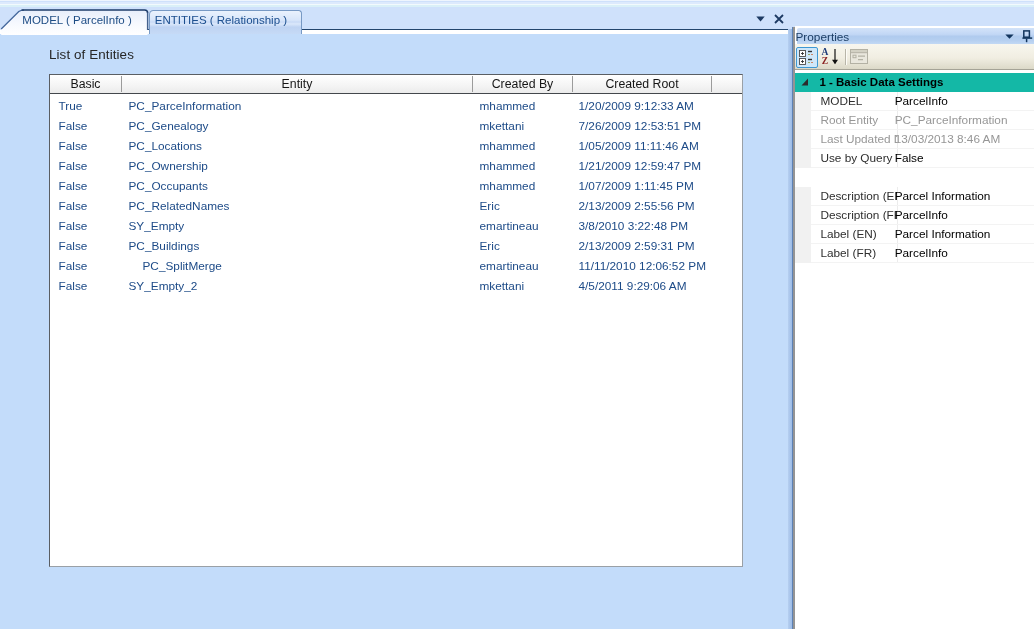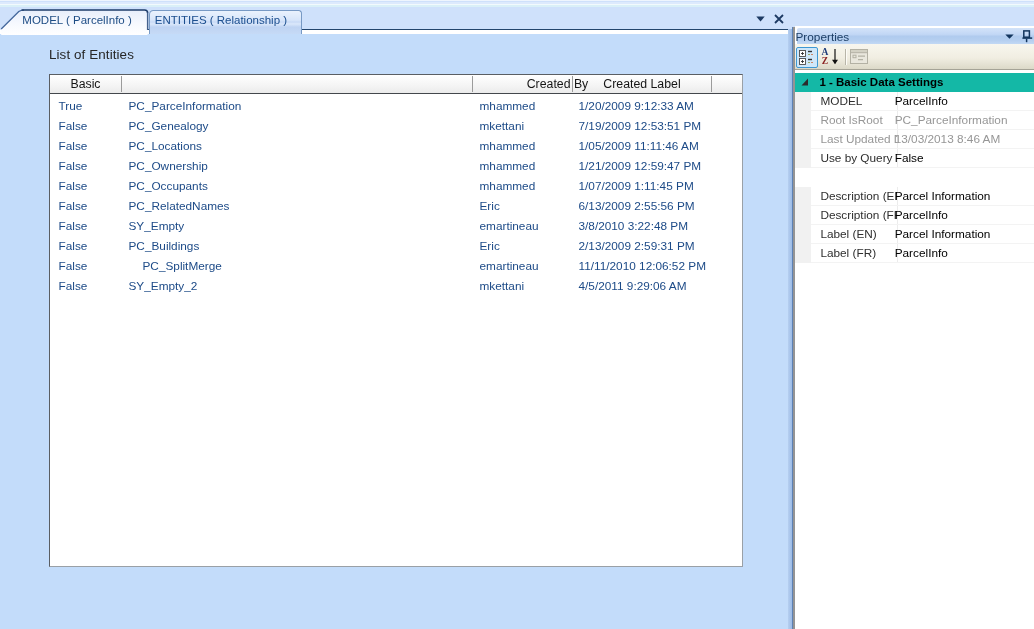--- a/index.html
+++ b/index.html
@@ -94,39 +94,40 @@
 <svg class="abs tabicons" id="drop" width="9" height="6" viewBox="0 0 9 6">
     <path d="M0.3 0.6 L8.7 0.6 L4.5 5.4 Z" fill="#1d3a63"></path>
   </svg>
 <svg class="abs tabicons" id="xbtn" width="10" height="10" viewBox="0 0 10 10">
     <path d="M1 1 L9 9 M9 1 L1 9" stroke="#1d3a63" stroke-width="1.8"></path>
   </svg>
 <div class="abs" id="label1">List of Entities</div>
 <div class="abs" id="gridbox">
  <div class="abs" id="ghead">
   <div class="hcell" style="left:0;width:72px;">Basic</div>
-  <div class="hcell" style="left:423px;width:100px;margin-left:35px;">Created By</div>
-  <div class="hcell" style="left:523px;width:139px;">Created Label</div>
+  <div class="hcell" style="left:72px;width:351px;">Entity</div>
+  <div class="hcell" style="left:423px;width:100px;">Created By</div>
+  <div class="hcell" style="left:523px;width:139px;">Created Root</div>
   <div class="hdiv" style="left:71.8px;"></div>
   <div class="hdiv" style="left:422.8px;"></div>
   <div class="hdiv" style="left:522.8px;"></div>
   <div class="hdiv" style="left:661.8px;"></div>
  </div>
  <div id="rows">
       <div class="trow" style="top:21px">
         <div class="tc" style="left:9px">True</div>
         <div class="tc" style="left:79px">PC_ParceInformation</div>
         <div class="tc" style="left:430px">mhammed</div>
         <div class="tc" style="left:529px">1/20/2009 9:12:33 AM</div>
       </div>
       <div class="trow" style="top:41px">
         <div class="tc" style="left:9px">False</div>
         <div class="tc" style="left:79px">PC_Genealogy</div>
         <div class="tc" style="left:430px">mkettani</div>
-        <div class="tc" style="left:529px">7/19/2009 12:53:51 PM</div>
+        <div class="tc" style="left:529px">7/26/2009 12:53:51 PM</div>
       </div>
       <div class="trow" style="top:61px">
         <div class="tc" style="left:9px">False</div>
         <div class="tc" style="left:79px">PC_Locations</div>
         <div class="tc" style="left:430px">mhammed</div>
         <div class="tc" style="left:529px">1/05/2009 11:11:46 AM</div>
       </div>
       <div class="trow" style="top:81px">
         <div class="tc" style="left:9px">False</div>
         <div class="tc" style="left:79px">PC_Ownership</div>
@@ -136,21 +137,21 @@
       <div class="trow" style="top:101px">
         <div class="tc" style="left:9px">False</div>
         <div class="tc" style="left:79px">PC_Occupants</div>
         <div class="tc" style="left:430px">mhammed</div>
         <div class="tc" style="left:529px">1/07/2009 1:11:45 PM</div>
       </div>
       <div class="trow" style="top:121px">
         <div class="tc" style="left:9px">False</div>
         <div class="tc" style="left:79px">PC_RelatedNames</div>
         <div class="tc" style="left:430px">Eric</div>
-        <div class="tc" style="left:529px">6/13/2009 2:55:56 PM</div>
+        <div class="tc" style="left:529px">2/13/2009 2:55:56 PM</div>
       </div>
       <div class="trow" style="top:141px">
         <div class="tc" style="left:9px">False</div>
         <div class="tc" style="left:79px">SY_Empty</div>
         <div class="tc" style="left:430px">emartineau</div>
         <div class="tc" style="left:529px">3/8/2010 3:22:48 PM</div>
       </div>
       <div class="trow" style="top:161px">
         <div class="tc" style="left:9px">False</div>
         <div class="tc" style="left:79px">PC_Buildings</div>
@@ -231,21 +232,21 @@
       <div class="pnclip">
         <div class="pname">MODEL</div>
       </div>
       <div class="pval">ParcelInfo</div>
     </div>
     <div class="prow gray" style="top:39.5px">
       <div class="pgut"></div>
       <div class="pvline"></div>
       <div class="pbline"></div>
       <div class="pnclip">
-        <div class="pname">Root IsRoot</div>
+        <div class="pname">Root Entity</div>
       </div>
       <div class="pval">PC_ParceInformation</div>
     </div>
     <div class="prow gray" style="top:58.5px">
       <div class="pgut"></div>
       <div class="pvline"></div>
       <div class="pbline"></div>
       <div class="pnclip">
         <div class="pname">Last Updated Date</div>
       </div>

